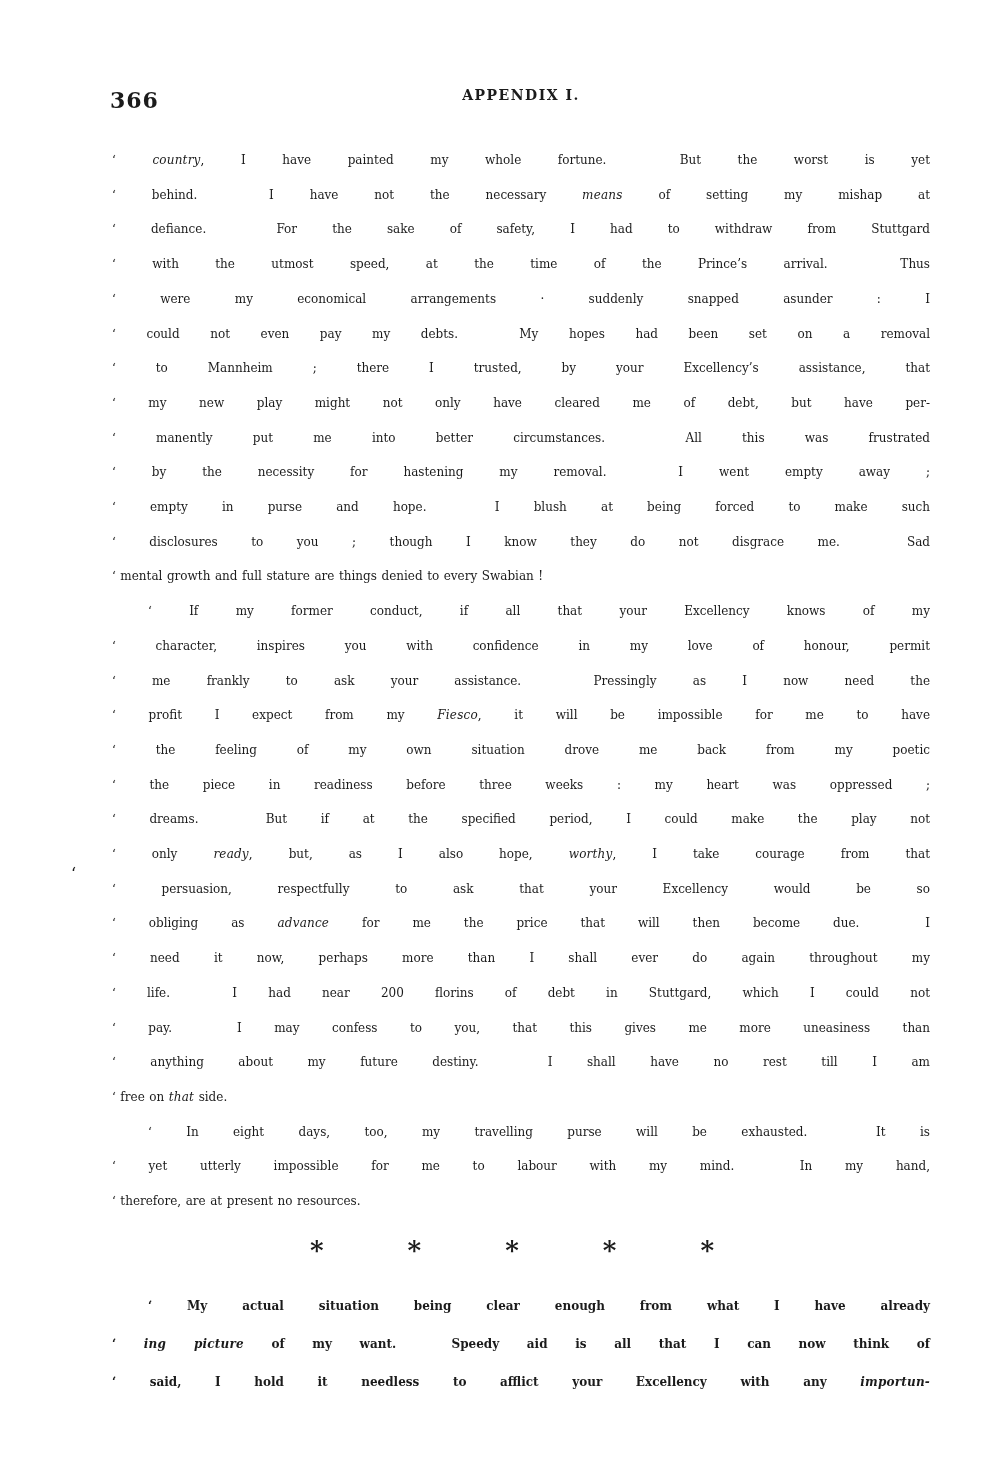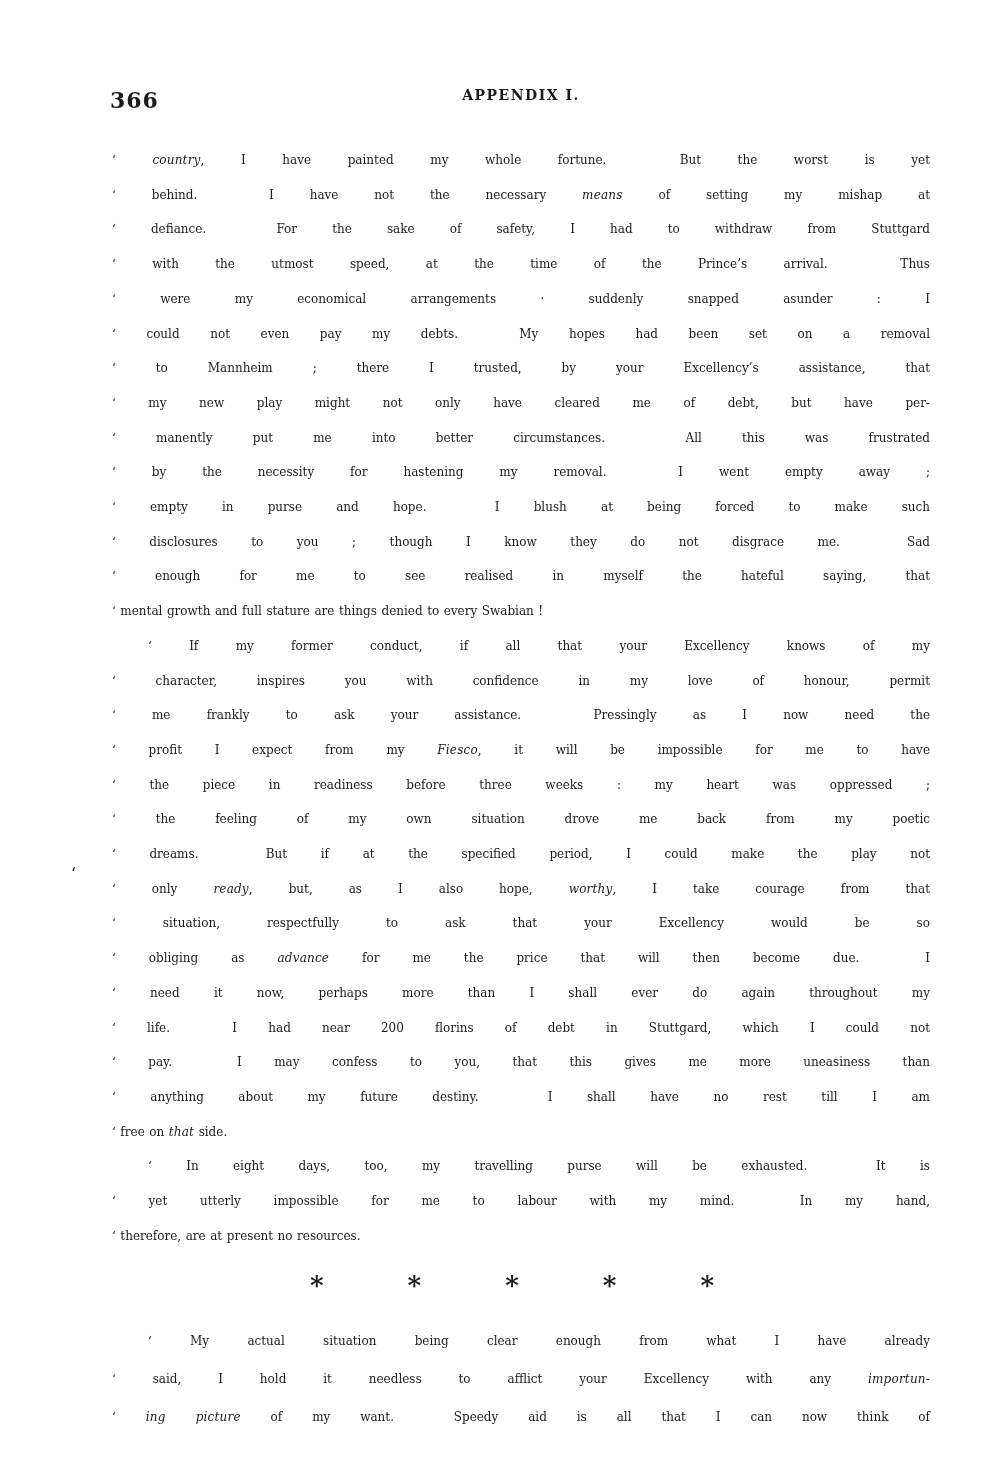--- a/index.html
+++ b/index.html
@@ -49,21 +49,21 @@
     font-size: 12px;
     line-height: 34.7px;
     text-align: justify;
     text-align-last: justify;
     white-space: pre-wrap;
     word-spacing: 0.06em;
   }
   .line i { letter-spacing: 0.2px; }
   .paragraph.indent .line:first-child { padding-left: 36px; }
   .line.last-free { text-align-last: left; }
-  [data-para="4"] .line { line-height: 38px; }
+  [data-para="4"] .line { line-height: 38px; font-weight: bold; }
   [data-para="4"] { margin-top: 20px; }
   .asterisk-separator {
     display: flex;
     justify-content: space-between;
     align-items: center;
     width: 404px;
     height: 34px;
     margin: 14px 0 8px 198px;
   }
   .asterisk-glyph {
@@ -96,33 +96,32 @@
         <div class="line"><span>‘ defiance.  For the sake of safety, I had to withdraw from Stuttgard</span></div>
         <div class="line"><span>‘ with the utmost speed, at the time of the Prince’s arrival.  Thus</span></div>
         <div class="line"><span>‘ were my economical arrangements · suddenly snapped asunder : I</span></div>
         <div class="line"><span>‘ could not even pay my debts.  My hopes had been set on a removal</span></div>
         <div class="line"><span>‘ to Mannheim ; there I trusted, by your Excellency’s assistance, that</span></div>
         <div class="line"><span>‘ my new play might not only have cleared me of debt, but have per-</span></div>
         <div class="line"><span>‘ manently put me into better circumstances.  All this was frustrated</span></div>
         <div class="line"><span>‘ by the necessity for hastening my removal.  I went empty away ;</span></div>
         <div class="line"><span>‘ empty in purse and hope.  I blush at being forced to make such</span></div>
         <div class="line"><span>‘ disclosures to you ; though I know they do not disgrace me.  Sad</span></div>
-        <div class="line"><span>‘ enough for me to see realised in myself the hateful saying, that</span></div>
         <div class="line last-free"><span>‘ mental growth and full stature are things denied to every Swabian !</span></div>
       </div>
       <div class="paragraph indent" data-para="1">
         <div class="line"><span>‘ If my former conduct, if all that your Excellency knows of my</span></div>
         <div class="line"><span>‘ character, inspires you with confidence in my love of honour, permit</span></div>
         <div class="line"><span>‘ me frankly to ask your assistance.  Pressingly as I now need the</span></div>
         <div class="line"><span>‘ profit I expect from my </span><i>Fiesco</i><span>, it will be impossible for me to have</span></div>
+        <div class="line"><span>‘ the feeling of my own situation drove me back from my poetic</span></div>
         <div class="line"><span>‘ the piece in readiness before three weeks : my heart was oppressed ;</span></div>
-        <div class="line"><span>‘ the feeling of my own situation drove me back from my poetic</span></div>
         <div class="line"><span>‘ dreams.  But if at the specified period, I could make the play not</span></div>
         <div class="line"><span>‘ only </span><i>ready</i><span>, but, as I also hope, </span><i>worthy</i><span>, I take courage from that</span></div>
-        <div class="line"><span>‘ situation, respectfully to ask that your Excellency would be so</span></div>
+        <div class="line"><span>‘ persuasion, respectfully to ask that your Excellency would be so</span></div>
         <div class="line"><span>‘ obliging as </span><i>advance</i><span> for me the price that will then become due.  I</span></div>
         <div class="line"><span>‘ need it now, perhaps more than I shall ever do again throughout my</span></div>
         <div class="line"><span>‘ life.  I had near 200 florins of debt in Stuttgard, which I could not</span></div>
         <div class="line"><span>‘ pay.  I may confess to you, that this gives me more uneasiness than</span></div>
         <div class="line"><span>‘ anything about my future destiny.  I shall have no rest till I am</span></div>
         <div class="line last-free"><span>‘ free on </span><i>that</i><span> side.</span></div>
       </div>
       <div class="paragraph indent" data-para="2">
         <div class="line"><span>‘ In eight days, too, my travelling purse will be exhausted.  It is</span></div>
         <div class="line"><span>‘ yet utterly impossible for me to labour with my mind.  In my hand,</span></div>
@@ -130,17 +129,17 @@
       </div>
       <div class="asterisk-separator">
         <span class="asterisk-glyph">*</span>
         <span class="asterisk-glyph">*</span>
         <span class="asterisk-glyph">*</span>
         <span class="asterisk-glyph">*</span>
         <span class="asterisk-glyph">*</span>
       </div>
       <div class="paragraph indent" data-para="4">
         <div class="line"><span>‘ My actual situation being clear enough from what I have already</span></div>
+        <div class="line"><span>‘ </span><i>ing picture</i><span> of my want.  Speedy aid is all that I can now think of</span></div>
         <div class="line"><span>‘ said, I hold it needless to afflict your Excellency with any </span><i>importun-</i></div>
-        <div class="line"><span>‘ </span><i>ing picture</i><span> of my want.  Speedy aid is all that I can now think of</span></div>
       </div>
     </div>
 </div>
 
 </body></html>

